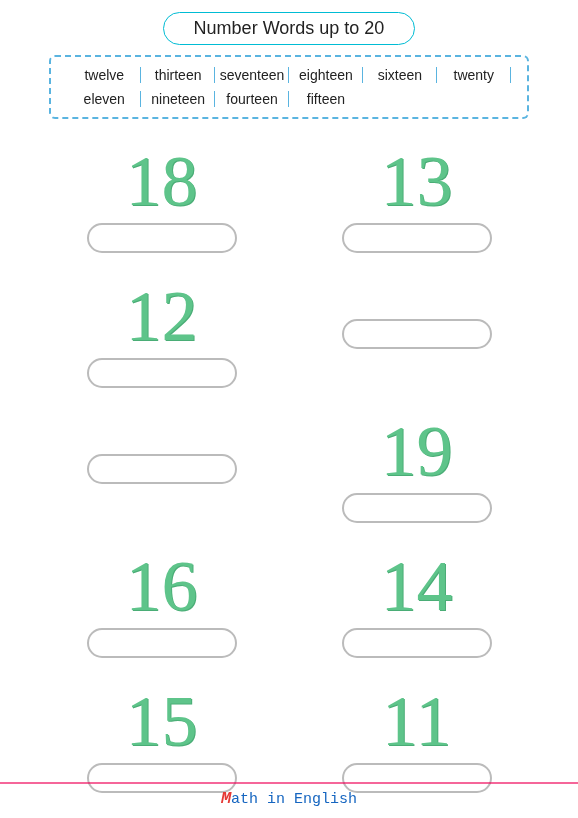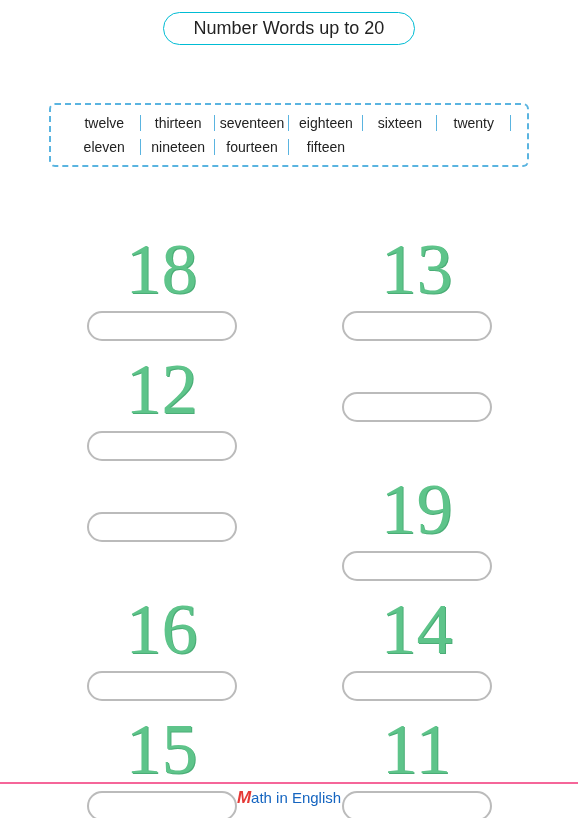--- a/index.html
+++ b/index.html
@@ -17,21 +17,20 @@
 
     .page {
       width: 578px;
       height: 818px;
       background: white;
       display: flex;
       flex-direction: column;
       align-items: center;
       padding: 12px 34px 10px;
       position: relative;
-      gap: 48px;
     }
 
     .title-box {
       border: 1.5px solid #00bcd4;
       border-radius: 20px;
       padding: 5px 30px;
       margin-bottom: 10px;
     }
 
     .title-text {
@@ -112,20 +111,21 @@
       background: white;
     }
 
     .footer {
       position: absolute;
       bottom: 10px;
       display: flex;
       align-items: center;
       justify-content: center;
       width: 100%;
+      font-family: Liberation Mono, monospace;
     }
 
     .footer-line {
       position: absolute;
       bottom: 34px;
       left: 0;
       right: 0;
       height: 2px;
       background: linear-gradient(to right, #f06, #f06);
       background: #e05;

